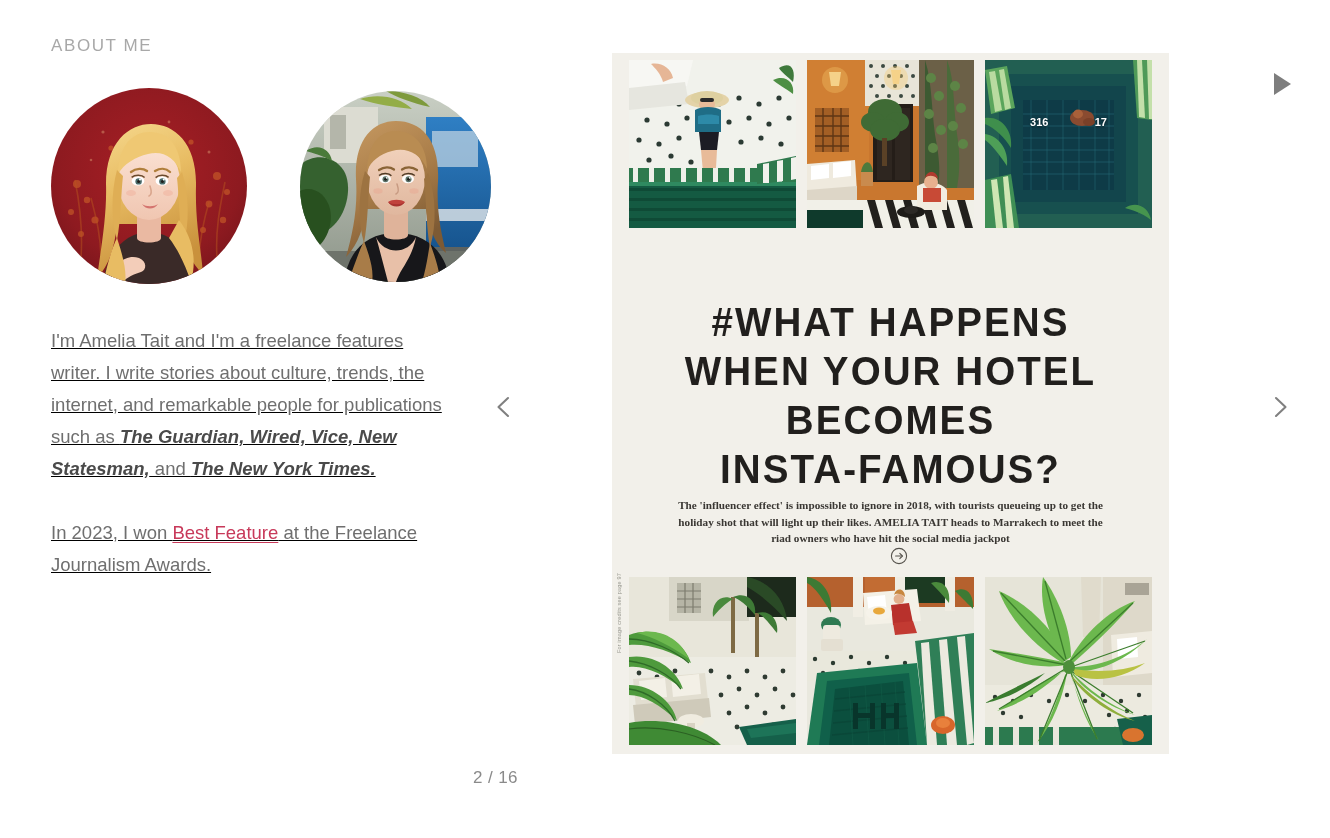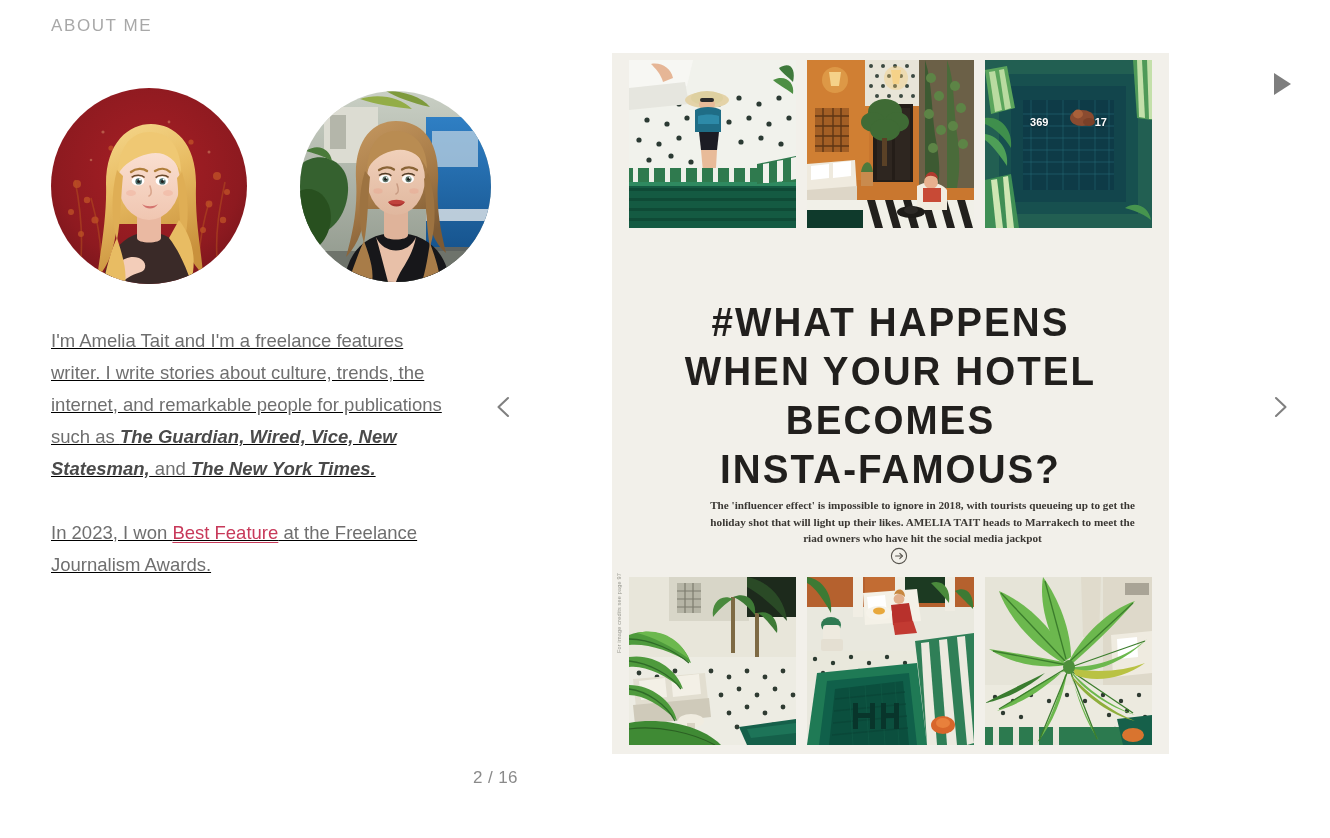--- a/index.html
+++ b/index.html
@@ -22,21 +22,21 @@
     top: 0;
     width: 400px;
     height: 838px;
   }
   .section-heading {
     font-size: 17px;
     letter-spacing: 1.6px;
     color: #a8a8a8;
     font-weight: 400;
     margin: 0;
-    padding-top: 16px;
+    padding-top: 36px;
     line-height: 1.2;
   }
 
   .avatars {
     position: absolute;
     top: 88px;
     left: 0;
     width: 400px;
     height: 200px;
   }
@@ -177,21 +177,20 @@
     position: absolute;
     left: 66px;
     top: 444px;
     width: 425px;
     text-align: center;
     font-family: "Liberation Serif", serif;
     font-weight: 700;
     font-size: 11.2px;
     line-height: 16.5px;
     color: #3a3733;
-    margin-left: 32px;
   }
 
   .arrow-badge {
     position: absolute;
     left: 278px;
     top: 494px;
     width: 18px;
     height: 18px;
   }
 
@@ -642,21 +641,21 @@
         <ellipse cx="97" cy="58" rx="12" ry="8" fill="#8a4b30"></ellipse>
         <ellipse cx="93" cy="54" rx="5" ry="4.4" fill="#a9603a"></ellipse>
         <ellipse cx="104" cy="62" rx="6" ry="4" fill="#7a4028"></ellipse>
 
         <path d="M0 58 C16 56 28 70 26 88 C20 78 10 68 0 64 Z" fill="#3f8f4c"></path>
         <path d="M0 74 C14 76 24 90 22 106 C14 94 6 84 0 80 Z" fill="#4e9f57"></path>
 
         <path d="M140 148 C152 140 164 148 166 160 C156 152 146 150 140 148 Z" fill="#46944e"></path>
       </svg>
       <div class="ig-stats">
-        <span class="ig-stat">369</span>
+        <span class="ig-stat">316</span>
         <span class="ig-stat">17</span>
       </div>
     </div>
   </div>
 
   <div class="headline">
     <span class="hl-line">#WHAT HAPPENS</span>
     <span class="hl-line">WHEN YOUR HOTEL</span>
     <span class="hl-line">BECOMES</span>
     <span class="hl-line">INSTA-FAMOUS?</span>

